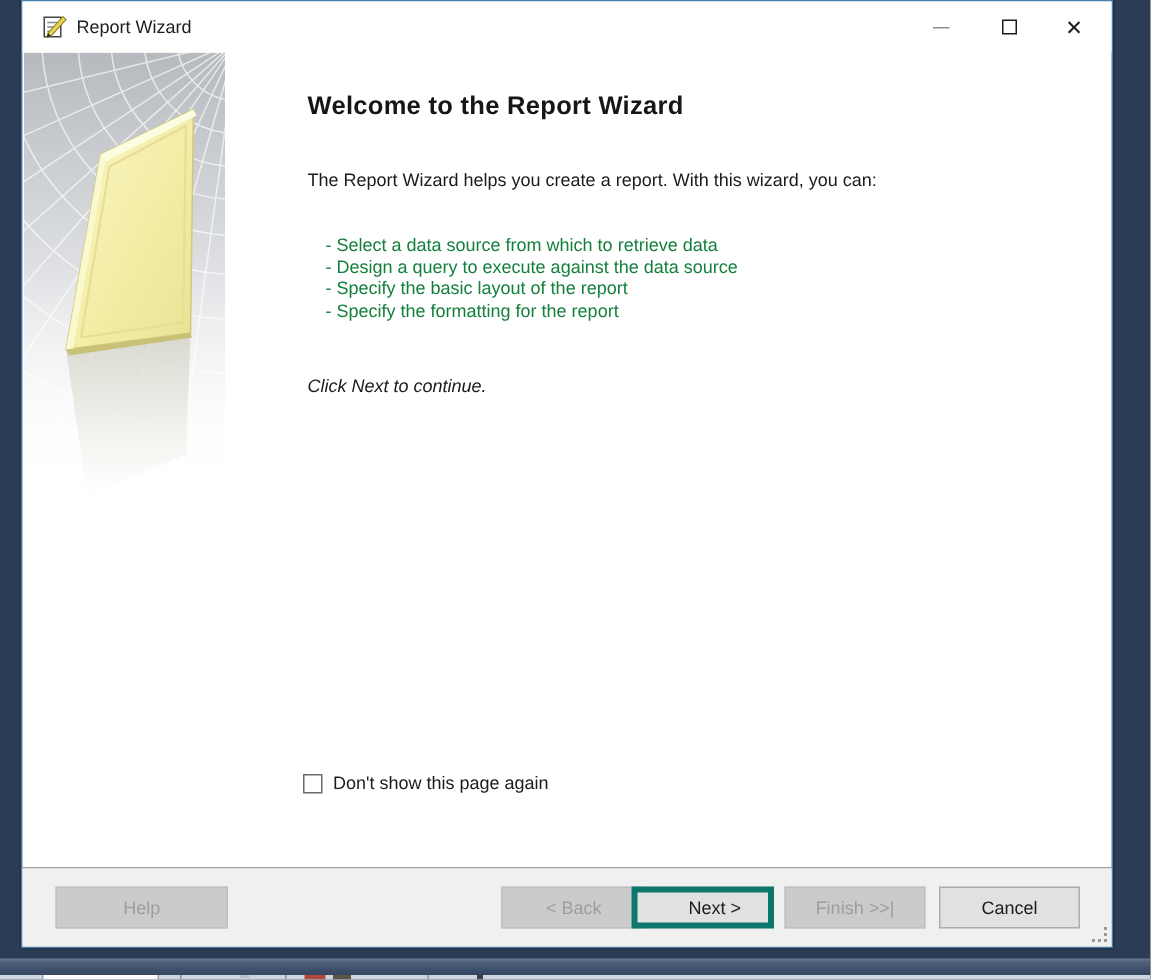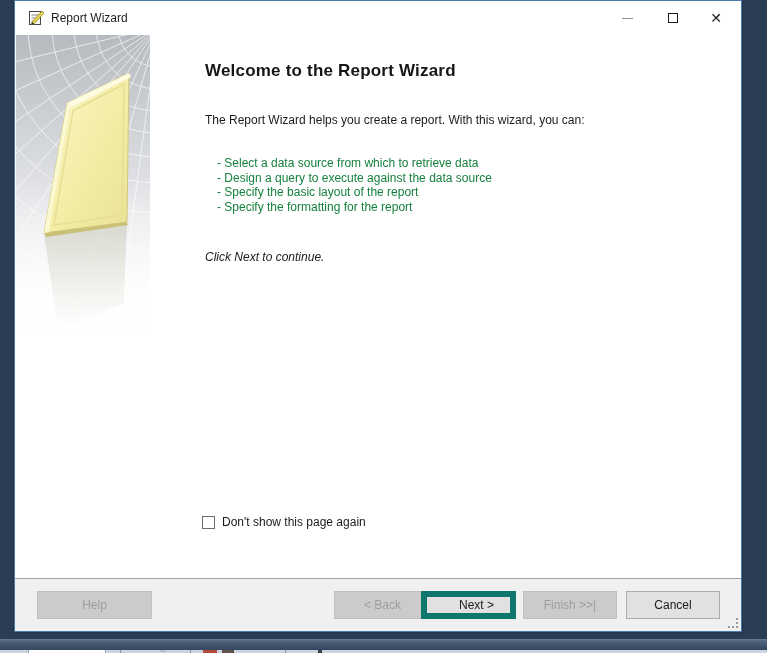--- a/index.html
+++ b/index.html
@@ -89,21 +89,21 @@
   .btn {
     position:absolute; top:12px; height:28px;
     font-family:"Liberation Sans", sans-serif;
     font-size:12px; text-align:center;
     border:1px solid #adadad; background:#e1e1e1; color:#1b1b1b;
   }
   .btn.disabled {
     background:#cbcbcb; border-color:#c0c0c0; color:#9e9e9e;
   }
   .btn.default {
-    border:6px solid #0f766e; background:#e1e1e1;padding-left:16px;
+    border:4px solid #0f766e; background:#e1e1e1;padding-left:16px;
   }
   .btn-help   { left:22px;  width:115px; }
   .btn-back   { left:303px; width:97px;margin-left:16px; }
   .btn-next   { left:406px; width:95px; }
   .btn-finish { left:508px; width:94px; }
   .btn-cancel { left:611px; width:94px; }
 
   .resize-grip { position:absolute; right:3px; bottom:3px; width:10px; height:10px; }
   .resize-grip i {
     position:absolute; width:2px; height:2px; background:#9a9a9a;

